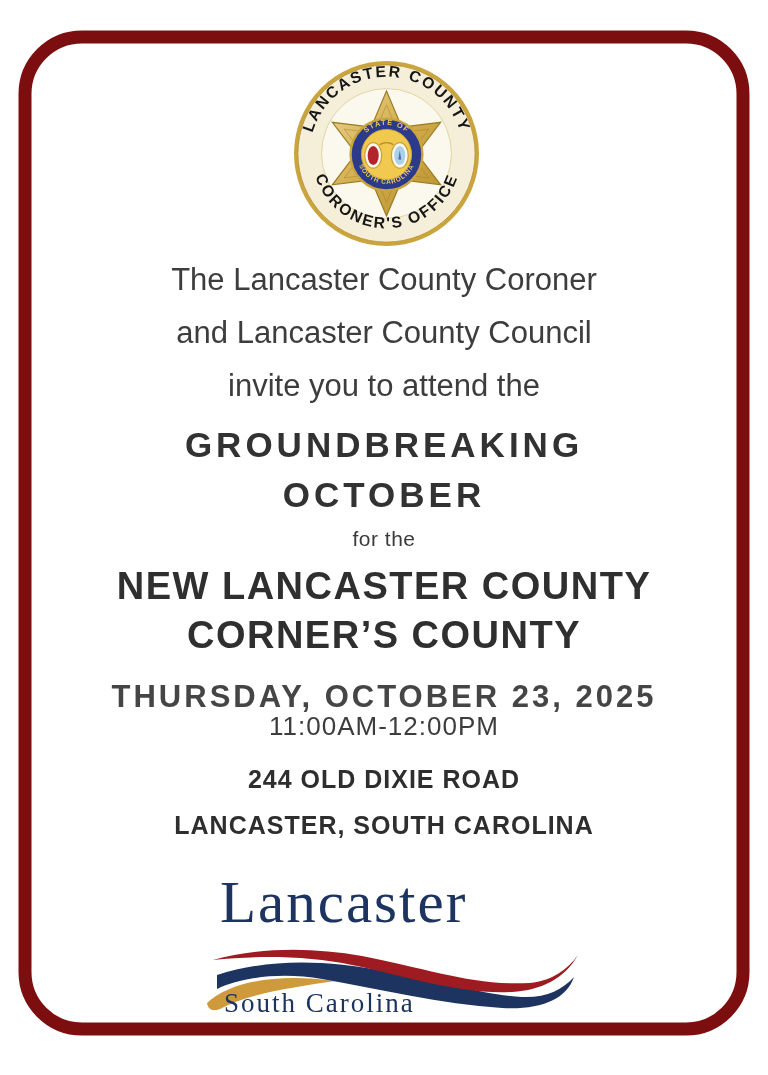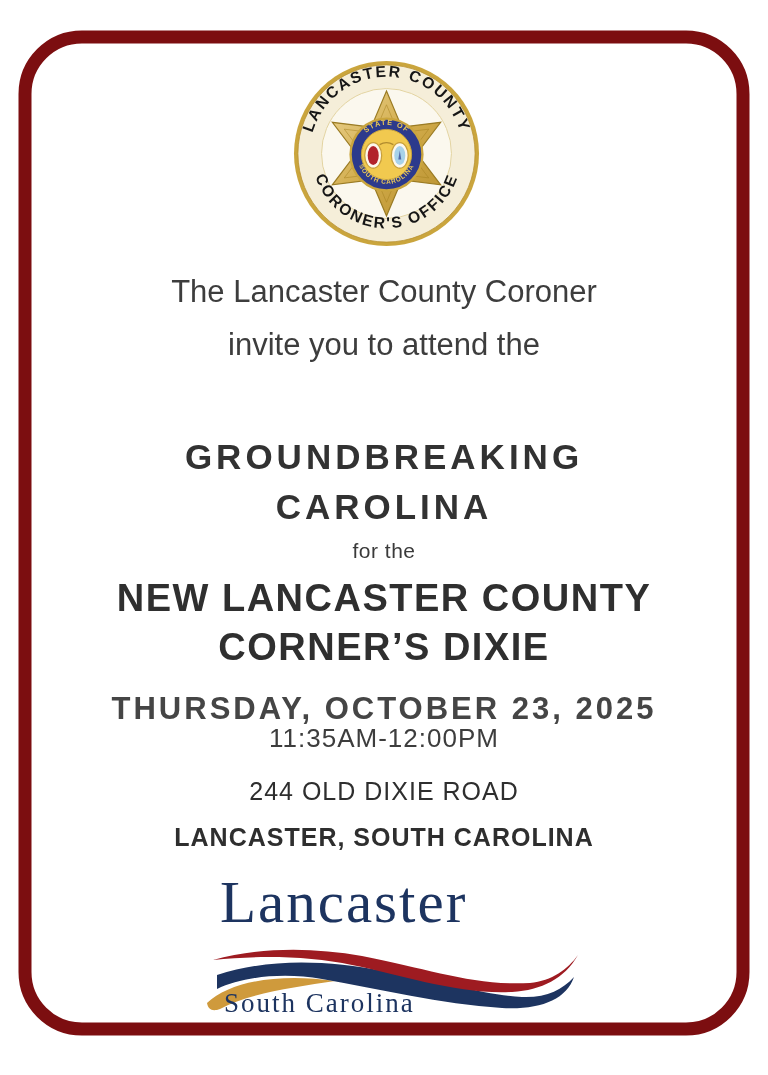--- a/index.html
+++ b/index.html
@@ -14,33 +14,33 @@
   .frame path{fill:none;stroke:#7c0e10;stroke-width:13;}
 
   .badge{position:absolute;left:293px;top:60px;width:187px;height:187px;}
   .ring-text{font-family:"Liberation Sans",sans-serif;font-size:16px;font-weight:700;
              letter-spacing:2px;fill:#161616;}
   .seal-text-top{font-family:"Liberation Sans",sans-serif;font-size:7.4px;font-weight:700;
              letter-spacing:1.3px;fill:#e8c658;}
   .seal-text-bottom{font-family:"Liberation Sans",sans-serif;font-size:6.6px;font-weight:700;
              letter-spacing:0.8px;fill:#e8c658;}
 
-  .txt{position:absolute;left:0;right:0;margin:12px;text-align:center;}
+  .txt{position:absolute;left:0;right:0;margin:0;text-align:center;}
   .intro{top:253px;font-size:31px;line-height:53px;font-weight:400;color:#3d3d3d;}
   .intro span{display:block;}
   .event-title{top:420px;font-size:35px;line-height:50px;font-weight:700;
                letter-spacing:4px;color:#323232;}
   .event-title span{display:block;}
   .for-the{top:527px;font-size:21px;font-weight:400;color:#3a3a3a;letter-spacing:0.5px;}
   .venue{top:562px;font-size:38px;line-height:49px;font-weight:700;
          letter-spacing:1.5px;color:#2f2f2f;}
   .venue span{display:block;}
   .date{top:679px;font-size:31px;font-weight:700;letter-spacing:3px;color:#454545;}
   .time{top:711px;font-size:26px;font-weight:500;letter-spacing:1px;color:#3d3d3d;}
-  .addr{top:765px;font-size:25px;font-weight:400;letter-spacing:1px;color:#2e2e2e;}
+  .addr{top:765px;font-size:25px;font-weight:700;letter-spacing:1px;color:#2e2e2e;}
   .city{top:811px;font-size:25px;font-weight:700;letter-spacing:1px;color:#2e2e2e;}
 
   .logo{position:absolute;left:200px;top:868px;width:390px;height:165px;
         font-family:"Liberation Serif", serif;color:#1d3460;}
   .logo-lancaster{position:absolute;left:20px;top:0px;font-size:59px;letter-spacing:2px;}
   .logo-county{position:absolute;left:176px;top:56px;font-size:46px;letter-spacing:1px;}
   .swoosh{position:absolute;left:0px;top:73px;width:385px;height:78px;}
   .logo-sc{position:absolute;left:24px;top:120px;font-size:27px;letter-spacing:2px;}
 </style>
 </head>
@@ -96,37 +96,38 @@
       <text class="ring-text" text-anchor="middle">
         <textPath href="#arcTop" startOffset="50%">LANCASTER COUNTY</textPath>
       </text>
       <text class="ring-text" text-anchor="middle">
         <textPath href="#arcBottom" startOffset="50%">CORONER'S OFFICE</textPath>
       </text>
     </svg>
 
     <p class="txt intro">
       <span>The Lancaster County Coroner</span>
+      <span>and Lancaster County Council</span>
       <span>invite you to attend the</span>
     </p>
 
     <h1 class="txt event-title">
       <span>GROUNDBREAKING</span>
-      <span>CAROLINA</span>
+      <span>OCTOBER</span>
     </h1>
 
     <p class="txt for-the">for the</p>
 
     <h2 class="txt venue">
       <span>NEW LANCASTER COUNTY</span>
-      <span>CORNER’S DIXIE</span>
+      <span>CORNER’S COUNTY</span>
     </h2>
 
     <p class="txt date">THURSDAY, OCTOBER 23, 2025</p>
-    <p class="txt time">11:35AM-12:00PM</p>
+    <p class="txt time">11:00AM-12:00PM</p>
 
     <p class="txt addr">244 OLD DIXIE ROAD</p>
     <p class="txt city">LANCASTER, SOUTH CAROLINA</p>
 
     <div class="logo">
       <span class="logo-lancaster">Lancaster</span>
       <svg class="swoosh" viewBox="0 0 385 78" aria-hidden="true">
 
         <path d="M 7 62 C 30 40, 80 32, 135 40 C 95 46, 50 52, 20 68 C 12 71, 8 68, 7 62 Z" fill="#cf9a3c"></path>
 

